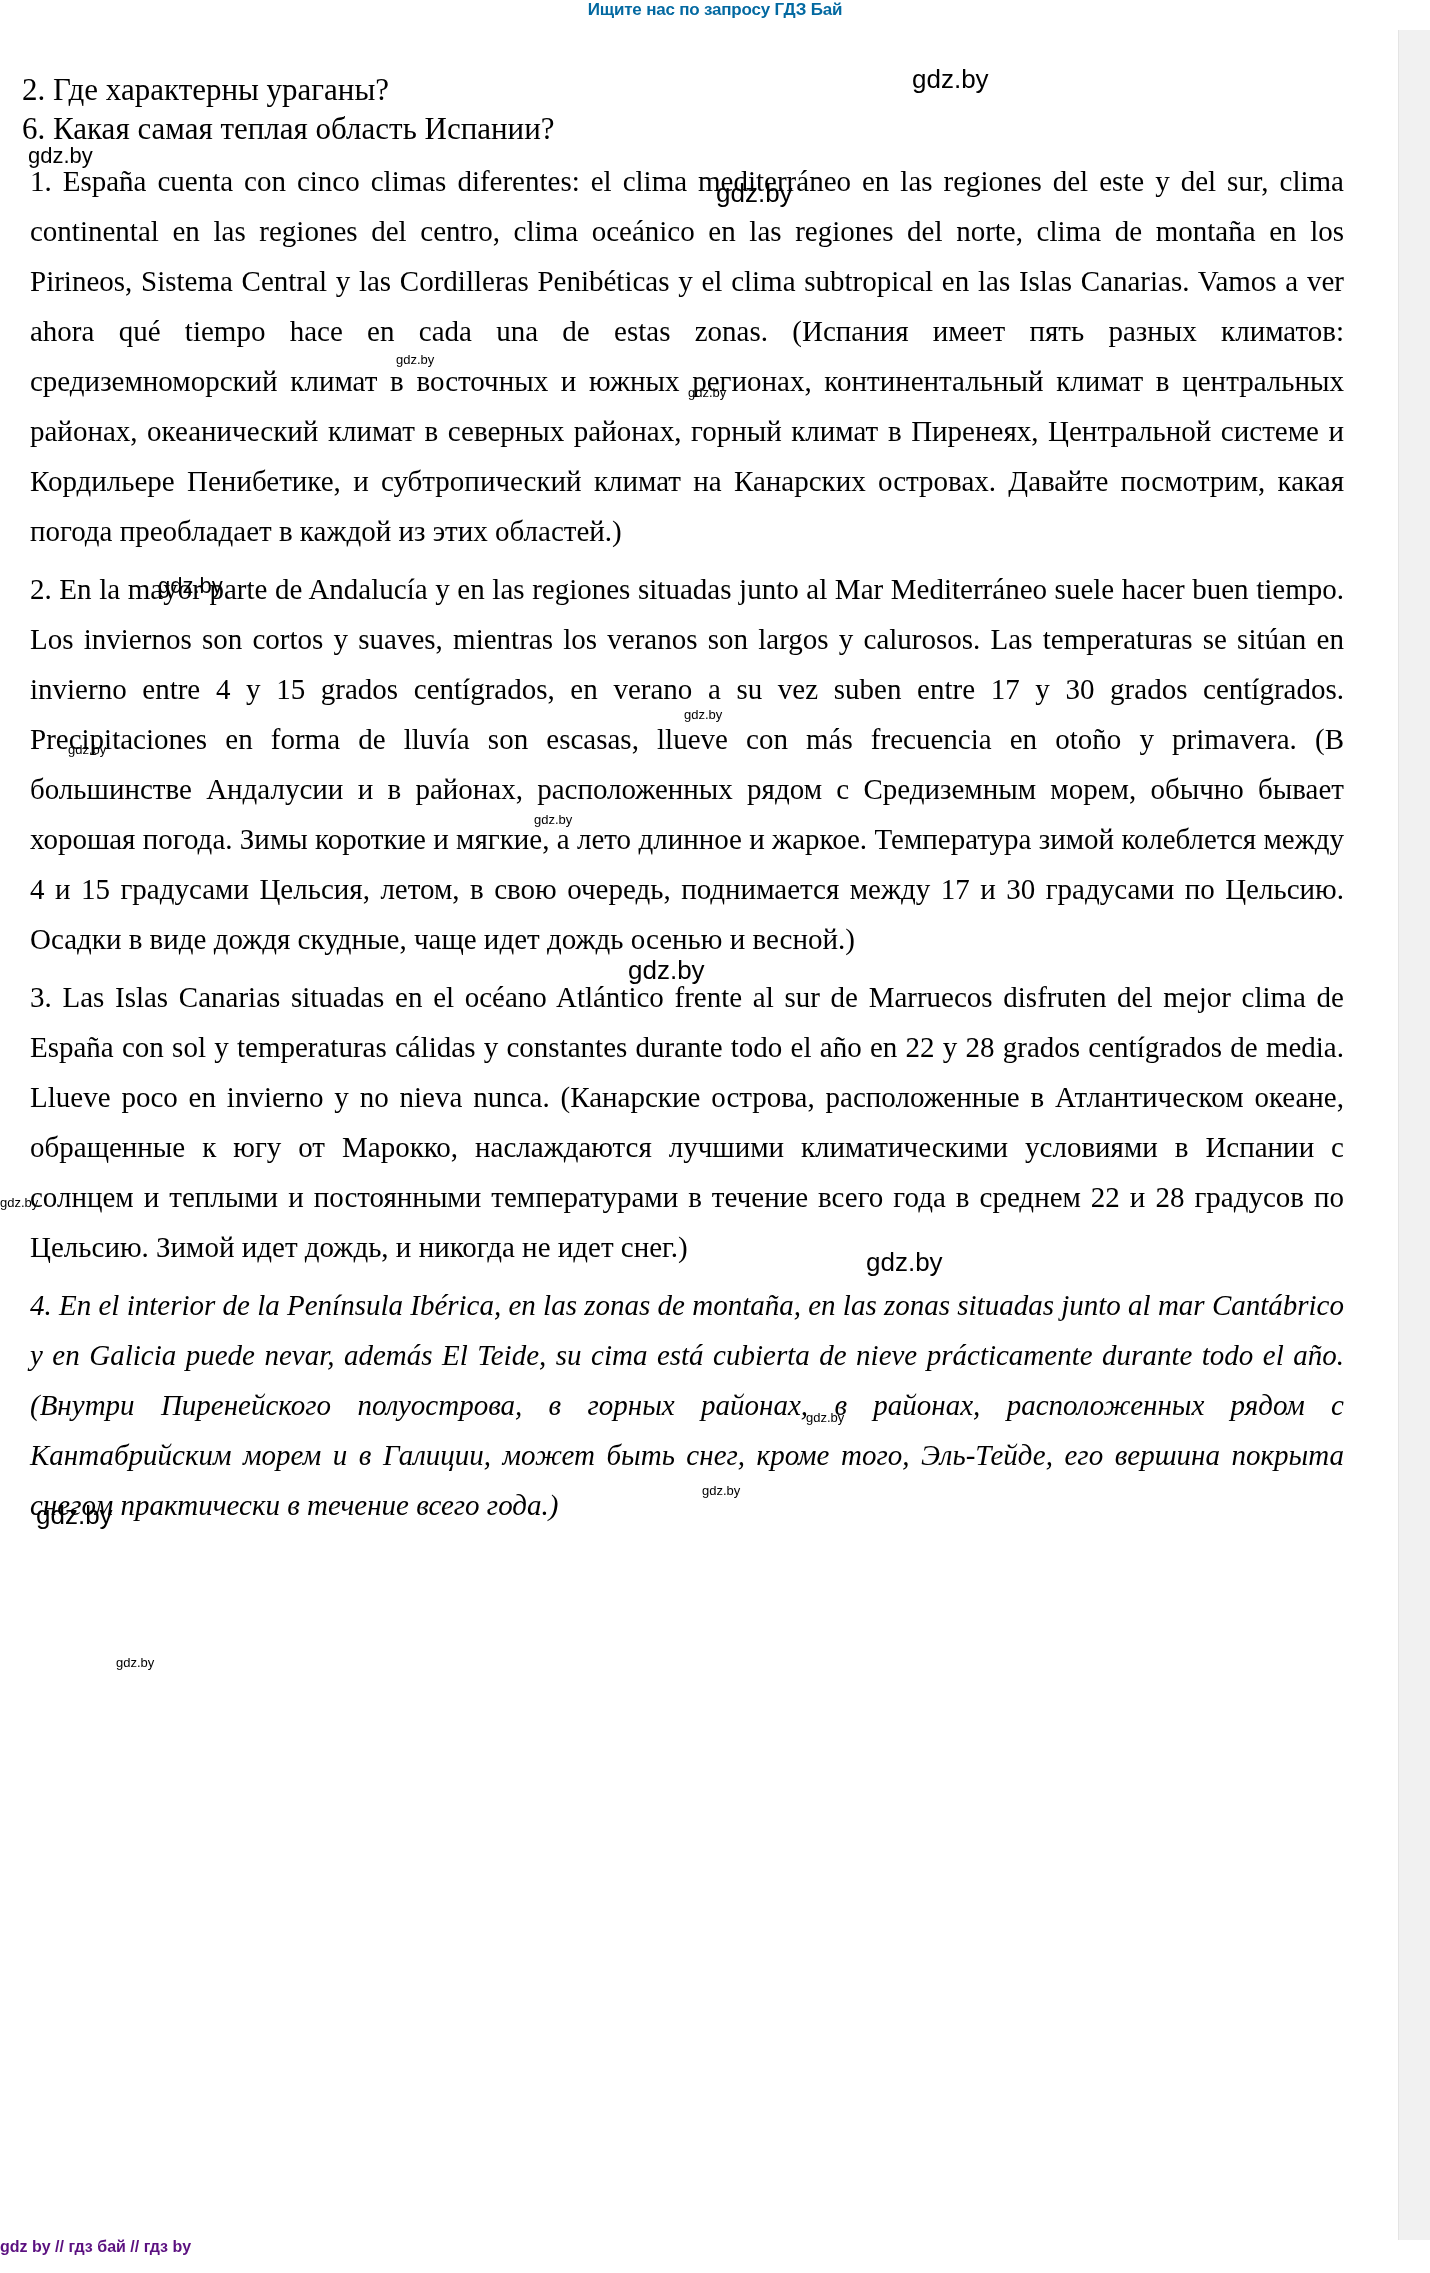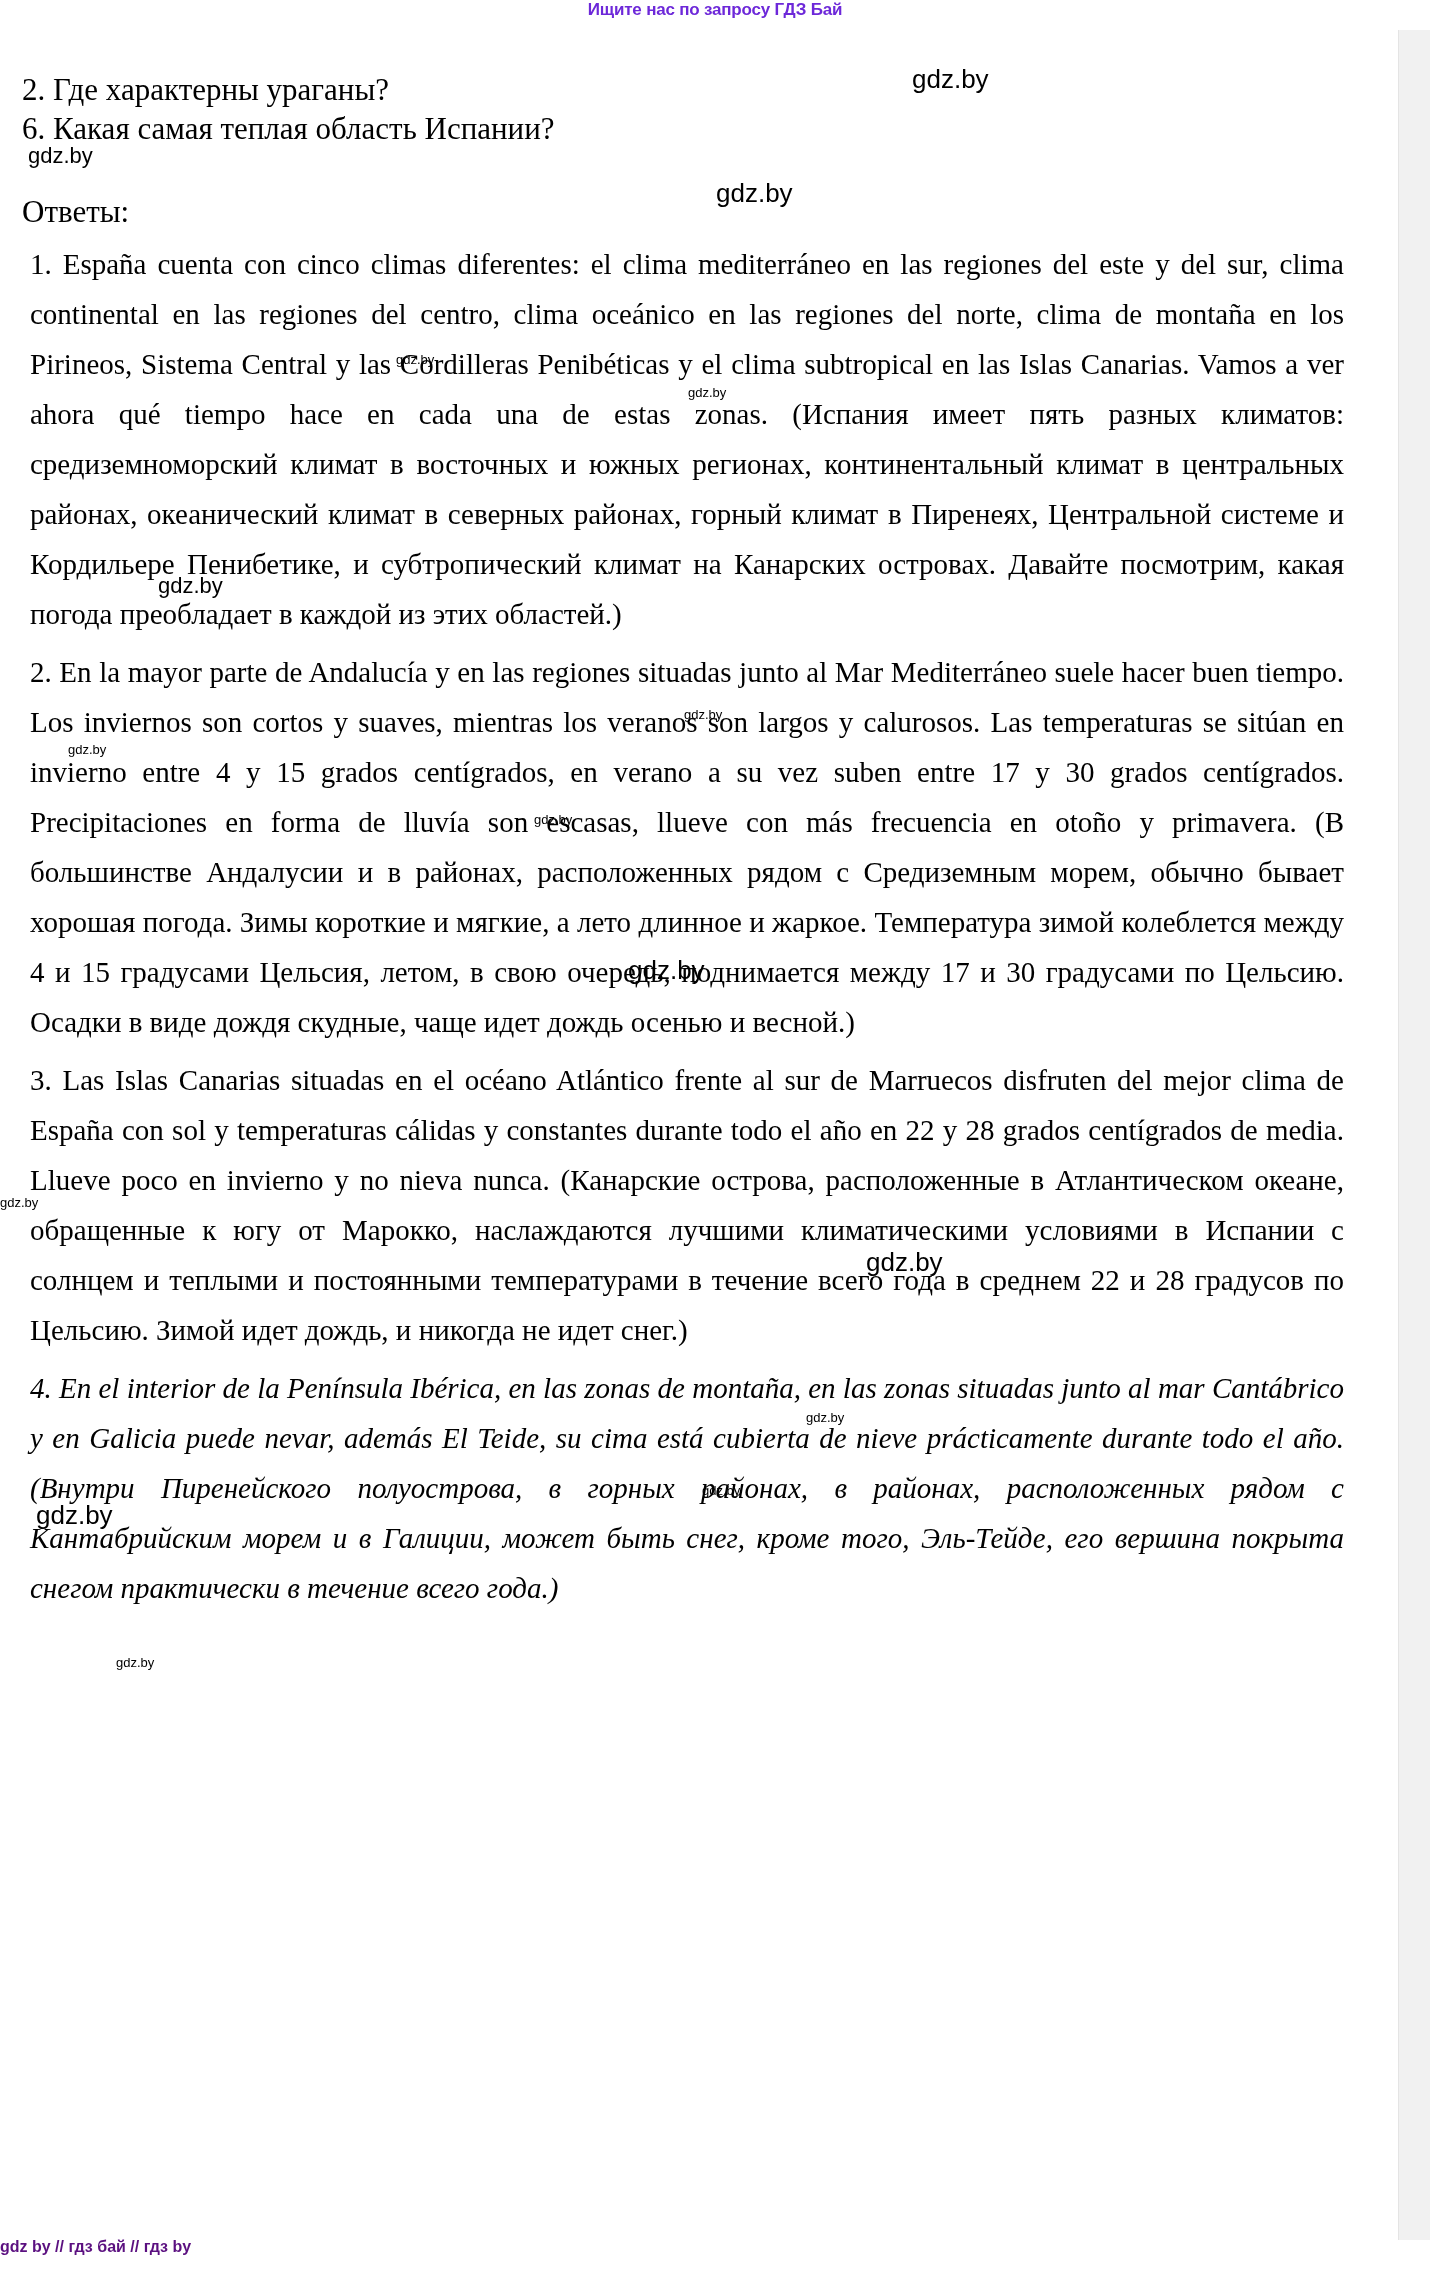--- a/index.html
+++ b/index.html
@@ -34,21 +34,21 @@
   
   .promo-banner {
     position: absolute;
     top: 0px;
     left: 0px;
     width: 1430px;
     text-align: center;
     font-family: "Liberation Sans", "DejaVu Sans", sans-serif;
     font-size: 17px;
     font-weight: bold;
-    color: #6d28d9;
+    color: #0369a1;
     letter-spacing: -0.2px;
     white-space: nowrap;
   }
 
   
   .content {
     position: absolute;
     left: 22px;
     top: 70px;
     width: 1330px;
@@ -115,21 +115,20 @@
   <div class="gutter-strip"></div>
 
   <div class="promo-banner">Ищите нас по запросу ГДЗ Бай</div>
 
   <div class="content">
 
     <div class="q-line">2. Где характерны ураганы?</div>
 
     <div class="q-line">6. Какая самая теплая область Испании?</div>
 
-    <div class="answers-label">Ответы:</div>
 
     <p class="para">1. España cuenta con cinco climas diferentes: el clima mediterráneo en las regiones del este y del sur, clima continental en las regiones del centro, clima oceánico en las regiones del norte, clima de montaña en los Pirineos, Sistema Central y las Cordilleras Penibéticas y el clima subtropical en las Islas Canarias. Vamos a ver ahora qué tiempo hace en cada una de estas zonas. (Испания имеет пять разных климатов: средиземноморский климат в восточных и южных регионах, континентальный климат в центральных районах, океанический климат в северных районах, горный климат в Пиренеях, Центральной системе и Кордильере Пенибетике, и субтропический климат на Канарских островах. Давайте посмотрим, какая погода преобладает в каждой из этих областей.)</p>
 
     <p class="para">2. En la mayor parte de Andalucía y en las regiones situadas junto al Mar Mediterráneo suele hacer buen tiempo. Los inviernos son cortos y suaves, mientras los veranos son largos y calurosos. Las temperaturas se sitúan en invierno entre 4 y 15 grados centígrados, en verano a su vez suben entre 17 y 30 grados centígrados. Precipitaciones en forma de lluvía son escasas, llueve con más frecuencia en otoño y primavera. (В большинстве Андалусии и в районах, расположенных рядом с Средиземным морем, обычно бывает хорошая погода. Зимы короткие и мягкие, а лето длинное и жаркое. Температура зимой колеблется между 4 и 15 градусами Цельсия, летом, в свою очередь, поднимается между 17 и 30 градусами по Цельсию. Осадки в виде дождя скудные, чаще идет дождь осенью и весной.)</p>
 
     <p class="para">3. Las Islas Canarias situadas en el océano Atlántico frente al sur de Marruecos disfruten del mejor clima de España con sol y temperaturas cálidas y constantes durante todo el año en 22 y 28 grados centígrados de media. Llueve poco en invierno y no nieva nunca. (Канарские острова, расположенные в Атлантическом океане, обращенные к югу от Марокко, наслаждаются лучшими климатическими условиями в Испании с солнцем и теплыми и постоянными температурами в течение всего года в среднем 22 и 28 градусов по Цельсию. Зимой идет дождь, и никогда не идет снег.)</p>
 
     <p class="para">4. En el interior de la Península Ibérica, en las zonas de montaña, en las zonas situadas junto al mar Cantábrico y en Galicia puede nevar, además El Teide, su cima está cubierta de nieve prácticamente durante todo el año. (Внутри Пиренейского полуострова, в горных районах, в районах, расположенных рядом с Кантабрийским морем и в Галиции, может быть снег, кроме того, Эль-Тейде, его вершина покрыта снегом практически в течение всего года.)</p>
 
   </div>

